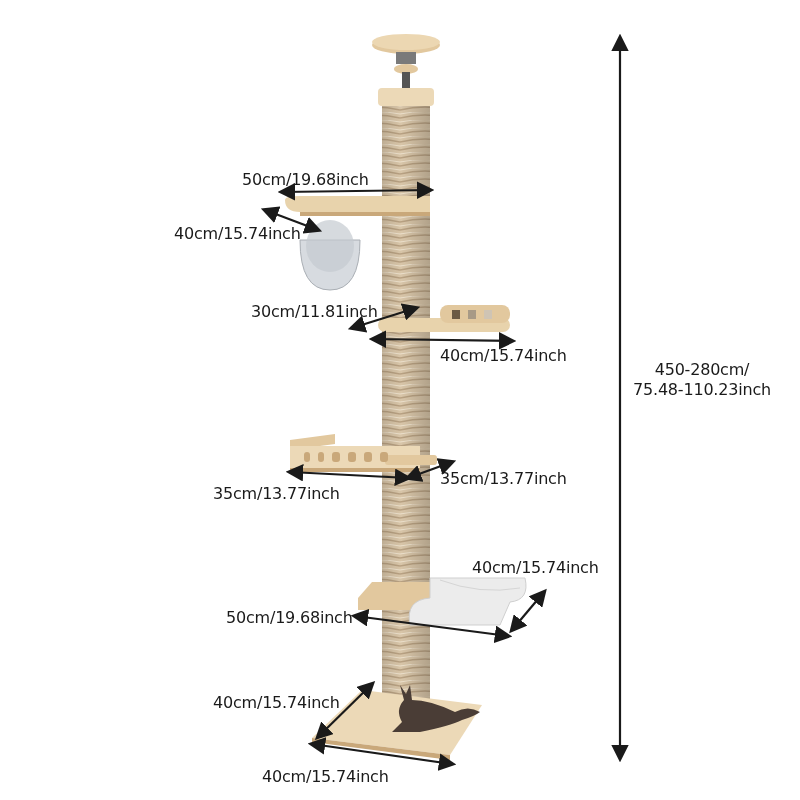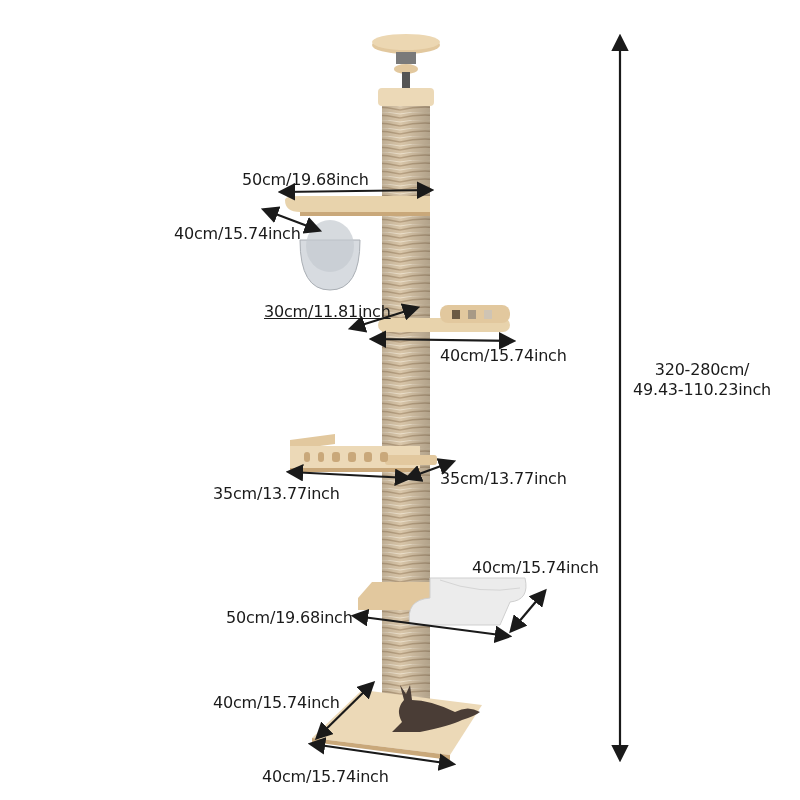--- a/index.html
+++ b/index.html
@@ -98,26 +98,26 @@
       <line x1="290" y1="472" x2="408" y2="478" marker-start="url(#arr)" marker-end="url(#arr)"></line>
       <line x1="408" y1="478" x2="452" y2="462" marker-start="url(#arr)" marker-end="url(#arr)"></line>
       <line x1="355" y1="616" x2="508" y2="636" marker-start="url(#arr)" marker-end="url(#arr)"></line>
       <line x1="512" y1="630" x2="544" y2="592" marker-start="url(#arr)" marker-end="url(#arr)"></line>
       <line x1="318" y1="737" x2="372" y2="684" marker-start="url(#arr)" marker-end="url(#arr)"></line>
       <line x1="312" y1="744" x2="452" y2="764" marker-start="url(#arr)" marker-end="url(#arr)"></line>
     </g>
   </svg>
 
   <div class="label center" style="left:632px; top:360px; width:140px;">
-    <div>320-280cm/</div>
-    <div>49.43-110.23inch</div>
+    <div>450-280cm/</div>
+    <div>75.48-110.23inch</div>
   </div>
   <div class="label" style="left:242px; top:170px;">50cm/19.68inch</div>
   <div class="label" style="left:174px; top:224px;">40cm/15.74inch</div>
-  <div class="label" style="left:264px; top:302px;text-decoration:underline;">30cm/11.81inch</div>
+  <div class="label" style="left:251px; top:302px;">30cm/11.81inch</div>
   <div class="label" style="left:440px; top:346px;">40cm/15.74inch</div>
   <div class="label" style="left:213px; top:484px;">35cm/13.77inch</div>
   <div class="label" style="left:440px; top:469px;">35cm/13.77inch</div>
   <div class="label" style="left:472px; top:558px;">40cm/15.74inch</div>
   <div class="label" style="left:226px; top:608px;">50cm/19.68inch</div>
   <div class="label" style="left:213px; top:693px;">40cm/15.74inch</div>
   <div class="label" style="left:262px; top:767px;">40cm/15.74inch</div>
 </div>
 
 </body></html>

